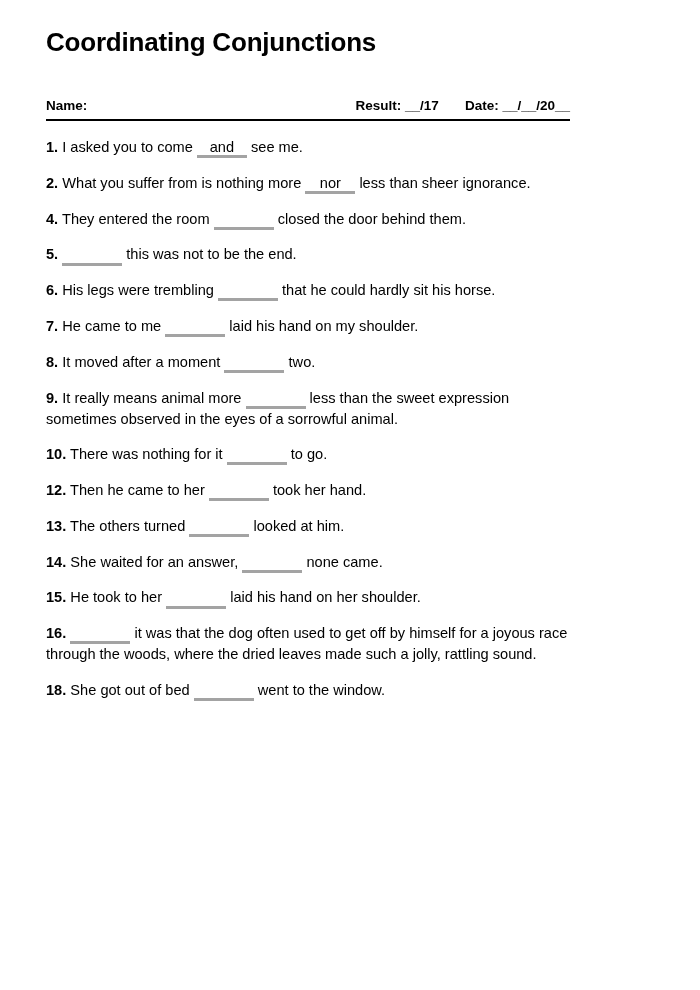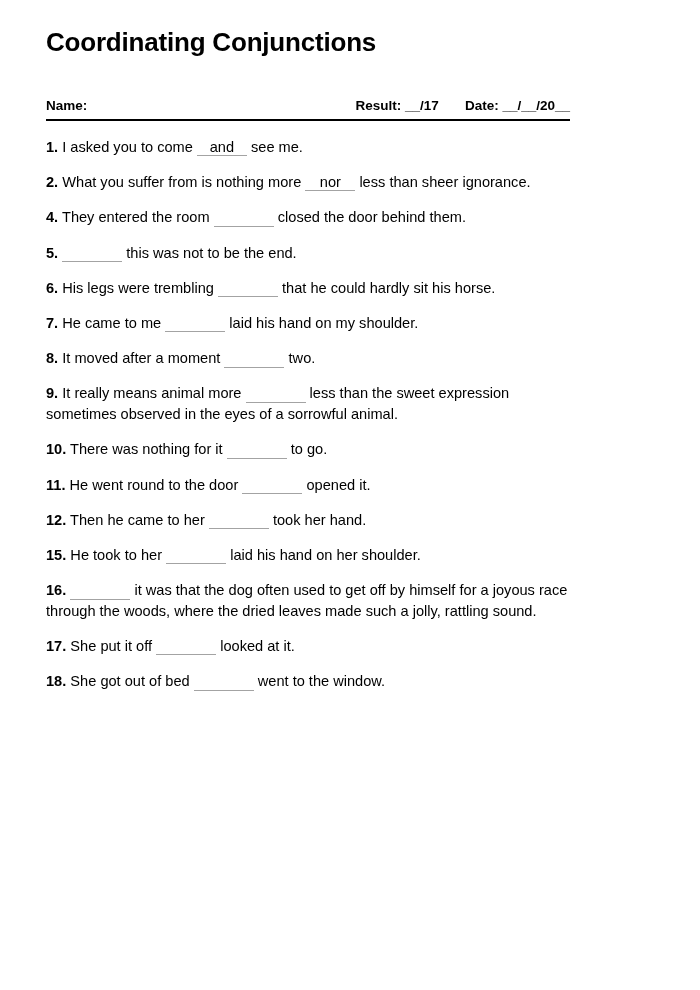--- a/index.html
+++ b/index.html
@@ -57,21 +57,21 @@
   .q {
     font-size: 14.6px;
     line-height: 1.42;
     margin: 0 0 14.5px 0;
   }
   .q .num {
     font-weight: bold;
   }
   .ans {
     display: inline-block;
-    border-bottom: 1px solid #a3a3a3;
+    border-bottom: 3px solid #a3a3a3;
     text-align: center;
     padding: 0 3px 0 3px;
     line-height: 1.05;
   }
   .ans.filled {
     min-width: 44px;
   }
   .ans.blank {
     min-width: 54px;
   }
@@ -95,21 +95,21 @@
   <div id="questions">
       <p class="q"><span class="num">1.</span> <span>I asked you to come</span> <span class="ans filled">and</span> <span>see me.</span></p>
       <p class="q"><span class="num">2.</span> <span>What you suffer from is nothing more</span> <span class="ans filled">nor</span> <span>less than sheer ignorance.</span></p>
       <p class="q"><span class="num">4.</span> <span>They entered the room</span> <span class="ans blank">&nbsp;</span> <span>closed the door behind them.</span></p>
       <p class="q"><span class="num">5.</span> <span class="ans blank">&nbsp;</span> <span>this was not to be the end.</span></p>
       <p class="q"><span class="num">6.</span> <span>His legs were trembling</span> <span class="ans blank">&nbsp;</span> <span>that he could hardly sit his horse.</span></p>
       <p class="q"><span class="num">7.</span> <span>He came to me</span> <span class="ans blank">&nbsp;</span> <span>laid his hand on my shoulder.</span></p>
       <p class="q"><span class="num">8.</span> <span>It moved after a moment</span> <span class="ans blank">&nbsp;</span> <span>two.</span></p>
       <p class="q"><span class="num">9.</span> <span>It really means animal more</span> <span class="ans blank">&nbsp;</span> <span>less than the sweet expression sometimes observed in the eyes of a sorrowful animal.</span></p>
       <p class="q"><span class="num">10.</span> <span>There was nothing for it</span> <span class="ans blank">&nbsp;</span> <span>to go.</span></p>
-      <p class="q"><span class="num">11.</span> <span>He went round to the door</span> <span class="ans blank">&nbsp;</span> <span>opened it.</span></p>
       <p class="q"><span class="num">12.</span> <span>Then he came to her</span> <span class="ans blank">&nbsp;</span> <span>took her hand.</span></p>
+      <p class="q"><span class="num">13.</span> <span>The others turned</span> <span class="ans blank">&nbsp;</span> <span>looked at him.</span></p>
+      <p class="q"><span class="num">14.</span> <span>She waited for an answer,</span> <span class="ans blank">&nbsp;</span> <span>none came.</span></p>
       <p class="q"><span class="num">15.</span> <span>He took to her</span> <span class="ans blank">&nbsp;</span> <span>laid his hand on her shoulder.</span></p>
       <p class="q"><span class="num">16.</span> <span class="ans blank">&nbsp;</span> <span>it was that the dog often used to get off by himself for a joyous race through the woods, where the dried leaves made such a jolly, rattling sound.</span></p>
-      <p class="q"><span class="num">17.</span> <span>She put it off</span> <span class="ans blank">&nbsp;</span> <span>looked at it.</span></p>
       <p class="q"><span class="num">18.</span> <span>She got out of bed</span> <span class="ans blank">&nbsp;</span> <span>went to the window.</span></p>
     </div>
 
 </div>
 
 </body></html>

